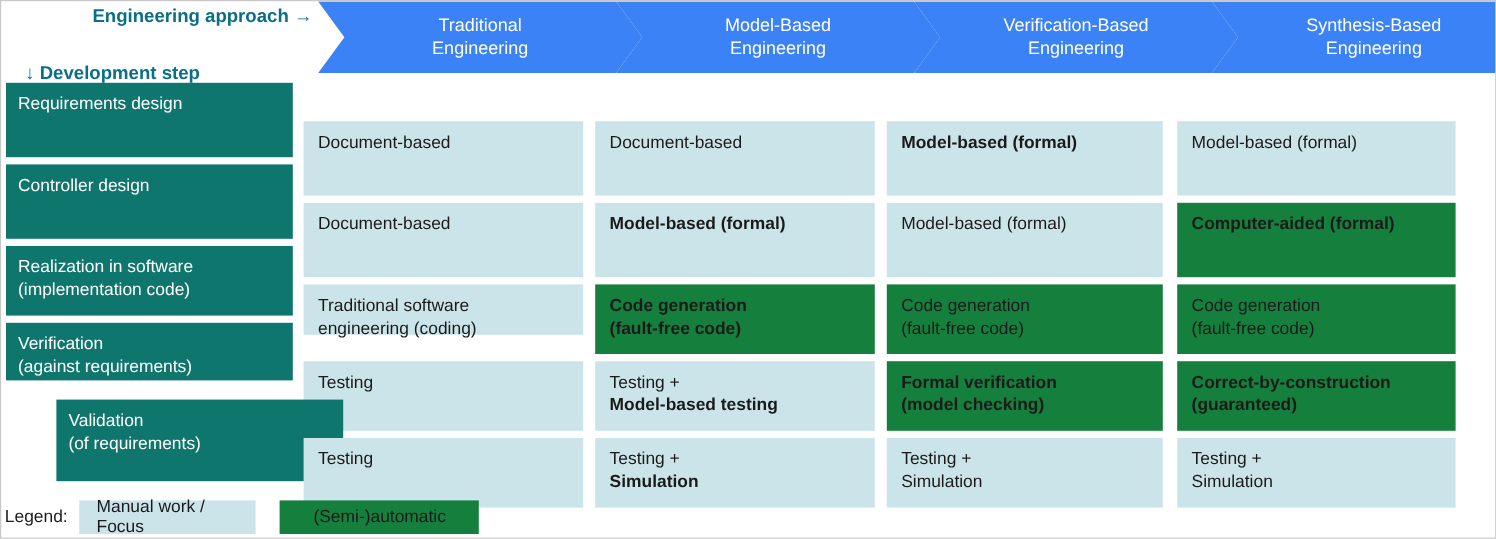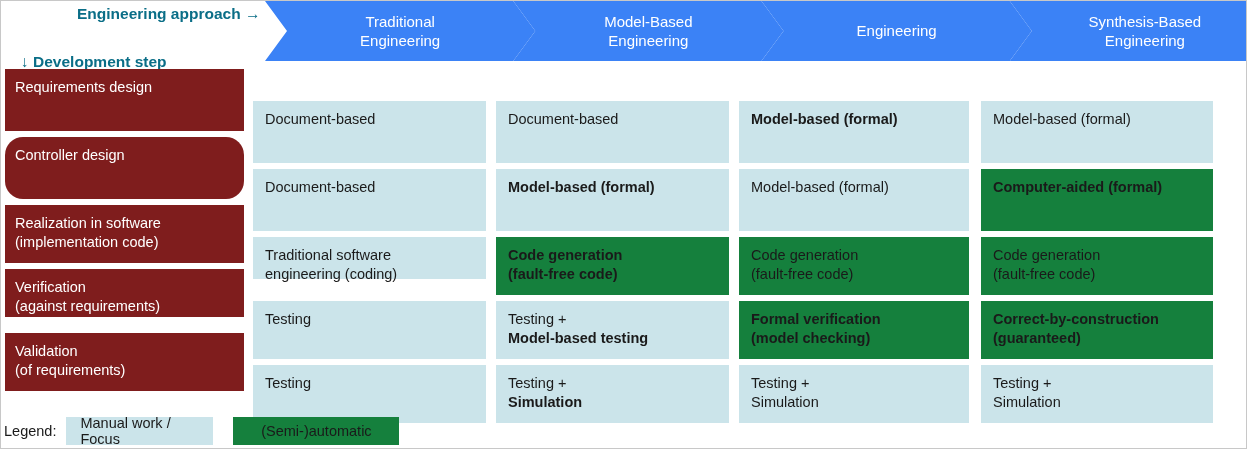--- a/index.html
+++ b/index.html
@@ -48,21 +48,21 @@
   .arrow.first{
     clip-path:polygon(0 0, calc(100% - 22px) 0, 100% 50%, calc(100% - 22px) 100%, 0 100%, 22px 50%);
   }
 
   
   .grid{position:absolute;left:0;top:68px;width:1245px;}
   .row{position:relative;width:1245px;margin-bottom:6px;}
 
   .rowlabel{
     position:absolute;left:4px;top:0;width:239px;
-    background:#7f1d1d;color:#ffffff;
+    background:#0f766e;color:#ffffff;
     font-size:14.5px;line-height:1.3;
     box-sizing:border-box;
     padding:9px 0 0 10px;
   }
   .rowlabel .l2{display:block;}
 
   .cell{
     position:absolute;top:0;
     box-sizing:border-box;
     font-size:14.5px;line-height:1.34;
@@ -107,20 +107,21 @@
           </span>
         </div>
         <div class="arrow mid" style="left: 248.25px; width: 270.25px;">
           <span>
             <div>Model-Based</div>
             <div>Engineering</div>
           </span>
         </div>
         <div class="arrow mid" style="left: 496.5px; width: 270.25px;">
           <span>
+            <div>Verification-Based</div>
             <div>Engineering</div>
           </span>
         </div>
         <div class="arrow mid" style="left: 744.75px; width: 270.25px;">
           <span>
             <div>Synthesis-Based</div>
             <div>Engineering</div>
           </span>
         </div>
       </div>
@@ -138,21 +139,21 @@
           <span class="l2">Document-based</span>
         </div>
         <div class="cell c2 manual b" style="height: 62px;">
           <span class="l2">Model-based (formal)</span>
         </div>
         <div class="cell c3 manual" style="height: 62px;">
           <span class="l2">Model-based (formal)</span>
         </div>
       </div>
       <div class="row" style="height: 62px;">
-        <div class="rowlabel" style="height: 62px; border-radius: 18px;">
+        <div class="rowlabel" style="height: 62px;">
           <span class="l2">Controller design</span>
         </div>
         <div class="cell c0 manual" style="height: 62px;">
           <span class="l2">Document-based</span>
         </div>
         <div class="cell c1 manual b" style="height: 62px;">
           <span class="l2">Model-based (formal)</span>
         </div>
         <div class="cell c2 manual" style="height: 62px;">
           <span class="l2">Model-based (formal)</span>
@@ -198,21 +199,21 @@
         <div class="cell c2 auto b" style="height: 58px;">
           <span class="l2">Formal verification</span>
           <span class="l2">(model checking)</span>
         </div>
         <div class="cell c3 auto b" style="height: 58px;">
           <span class="l2">Correct-by-construction</span>
           <span class="l2">(guaranteed)</span>
         </div>
       </div>
       <div class="row" style="height: 58px;">
-        <div class="rowlabel" style="height: 58px;">
+        <div class="rowlabel" style="height: 68px; margin-left: 42px;">
           <span class="l2">Validation</span>
           <span class="l2">(of requirements)</span>
         </div>
         <div class="cell c0 manual" style="height: 58px;">
           <span class="l2">Testing</span>
         </div>
         <div class="cell c1 manual" style="height: 58px;">
           <span class="l2">Testing +</span>
           <span class="l2 b">Simulation</span>
         </div>

